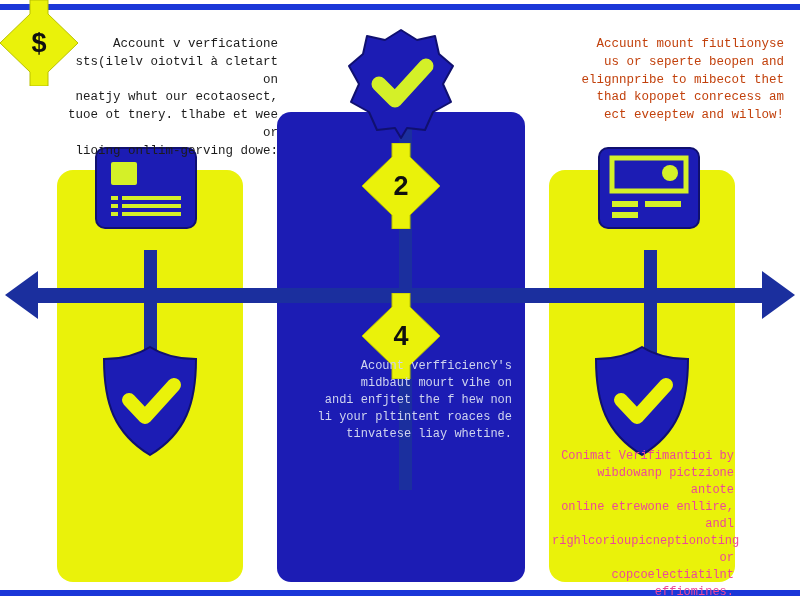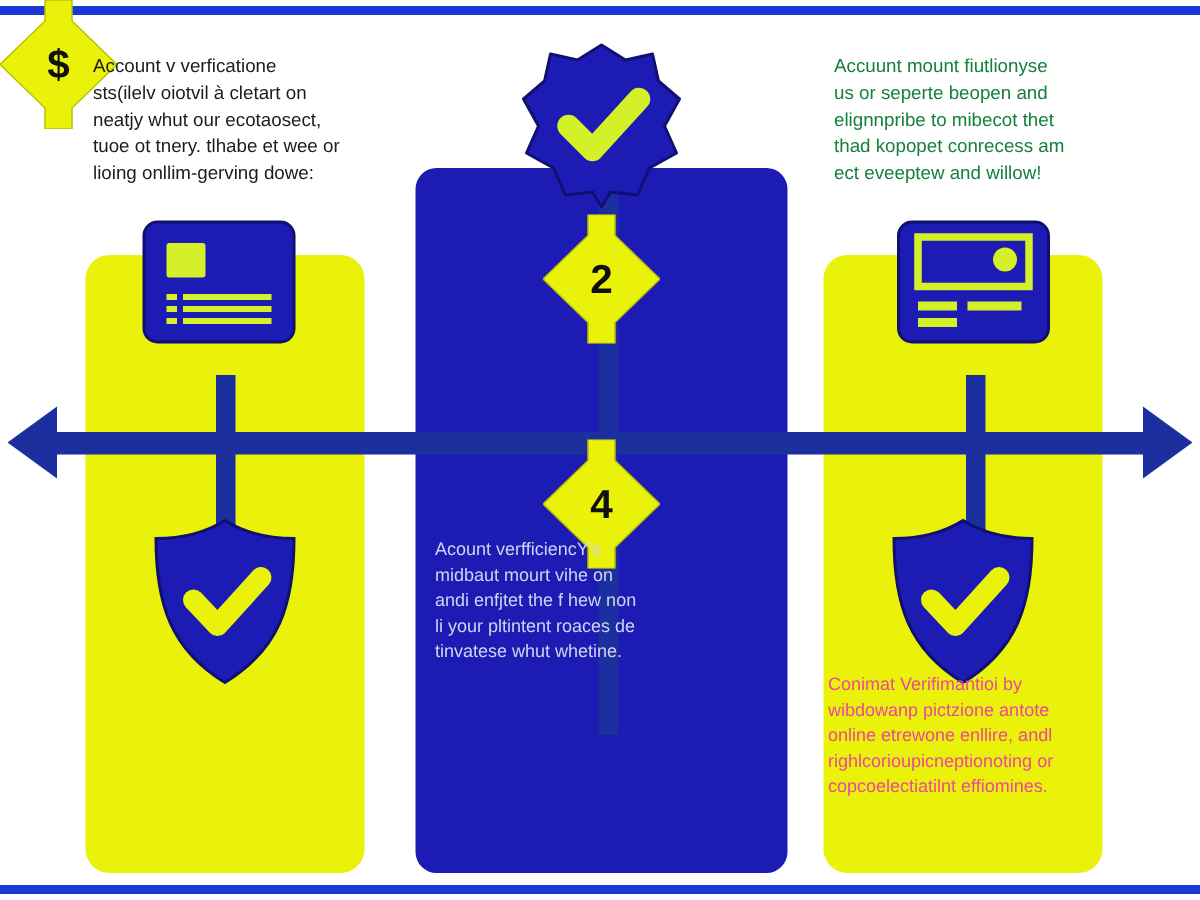--- a/index.html
+++ b/index.html
@@ -125,32 +125,32 @@
 
   
   .icon-card    { position: absolute; left: 94px;  top: 146px; width: 104px; height: 84px; }
   .icon-monitor { position: absolute; left: 597px; top: 146px; width: 104px; height: 84px; }
   .icon-shield-left  { position: absolute; left: 100px; top: 345px; width: 100px; height: 112px; }
   .icon-shield-right { position: absolute; left: 592px; top: 345px; width: 100px; height: 112px; }
 
   
   .caption {
     position: absolute;
-    text-align: left;
+    text-align: right;
     line-height: 1.42;
-    font-family: Liberation Sans, sans-serif;
+    font-family: Liberation Mono, monospace;
     white-space: pre-line;
   }
   .caption-top-left {
     left: 62px;  top: 36px;  width: 216px;
     font-size: 12.5px; color: #1c1c1c;
   }
   .caption-top-right {
     left: 556px; top: 36px;  width: 228px;
-    font-size: 12.5px; color: #15803d;
+    font-size: 12.5px; color: #c2410c;
   }
   .caption-bottom-left {
     left: 62px;  top: 472px; width: 178px;
     font-size: 12px; color: #13131a;
   }
   .caption-bottom-right {
     left: 552px; top: 448px; width: 182px;
     font-size: 12px; color: #ec4899;
   }
   .caption-center {
@@ -244,20 +244,20 @@
 lioing onllim-gerving dowe:</div>
   <div class="caption caption-top-right">Accuunt mount fiutlionyse
 us or seperte beopen and
 elignnpribe to mibecot thet
 thad kopopet conrecess am
 ect eveeptew and willow!</div>
   <div class="caption caption-center">Acount verfficiencY's
 midbaut mourt vihe on
 andi enfjtet the f hew non
 li your pltintent roaces de
-tinvatese whut whetine.</div>
+tinvatese liay whetine.</div>
   <div class="caption caption-bottom-right">Conimat Verifimantioi by
 wibdowanp pictzione antote
 online etrewone enllire, andl
 righlcorioupicneptionoting or
 copcoelectiatilnt effiomines.</div>
 
 </div>
 
 </body></html>

